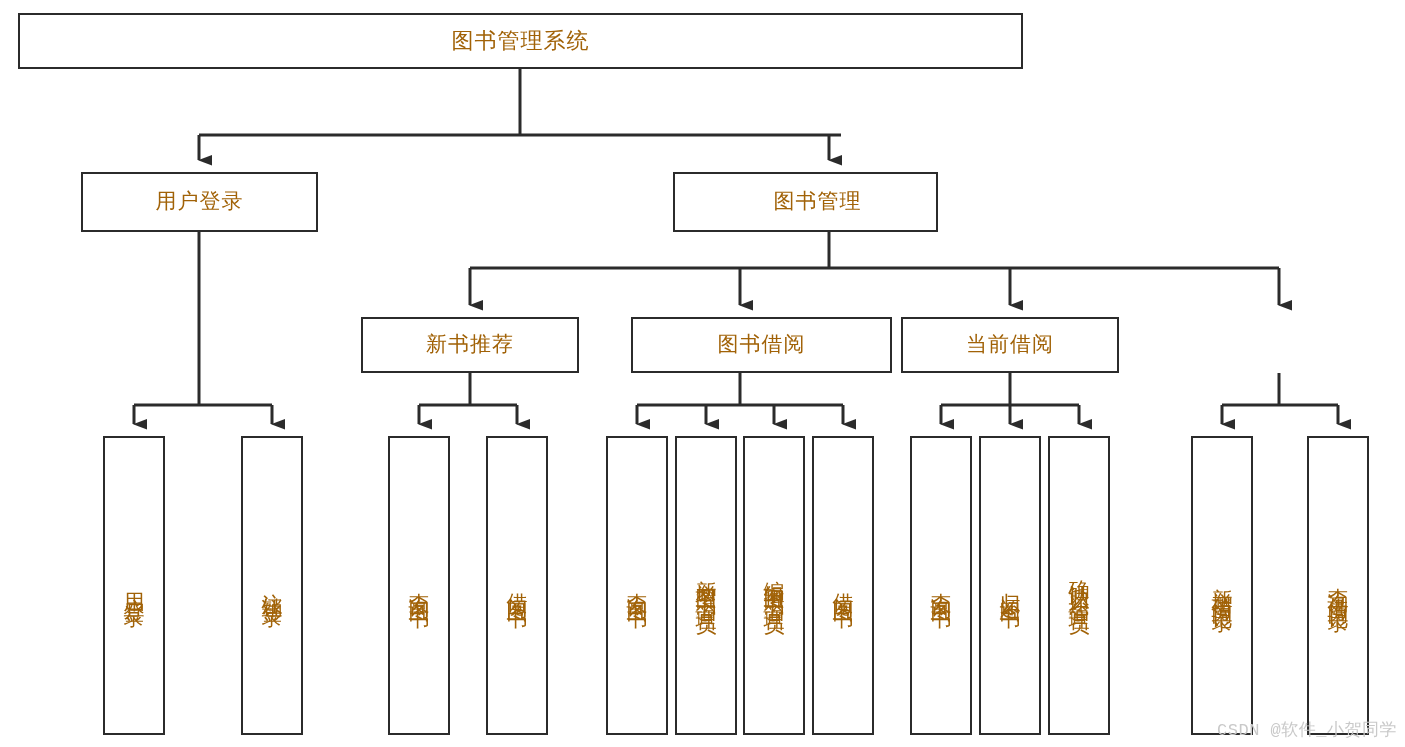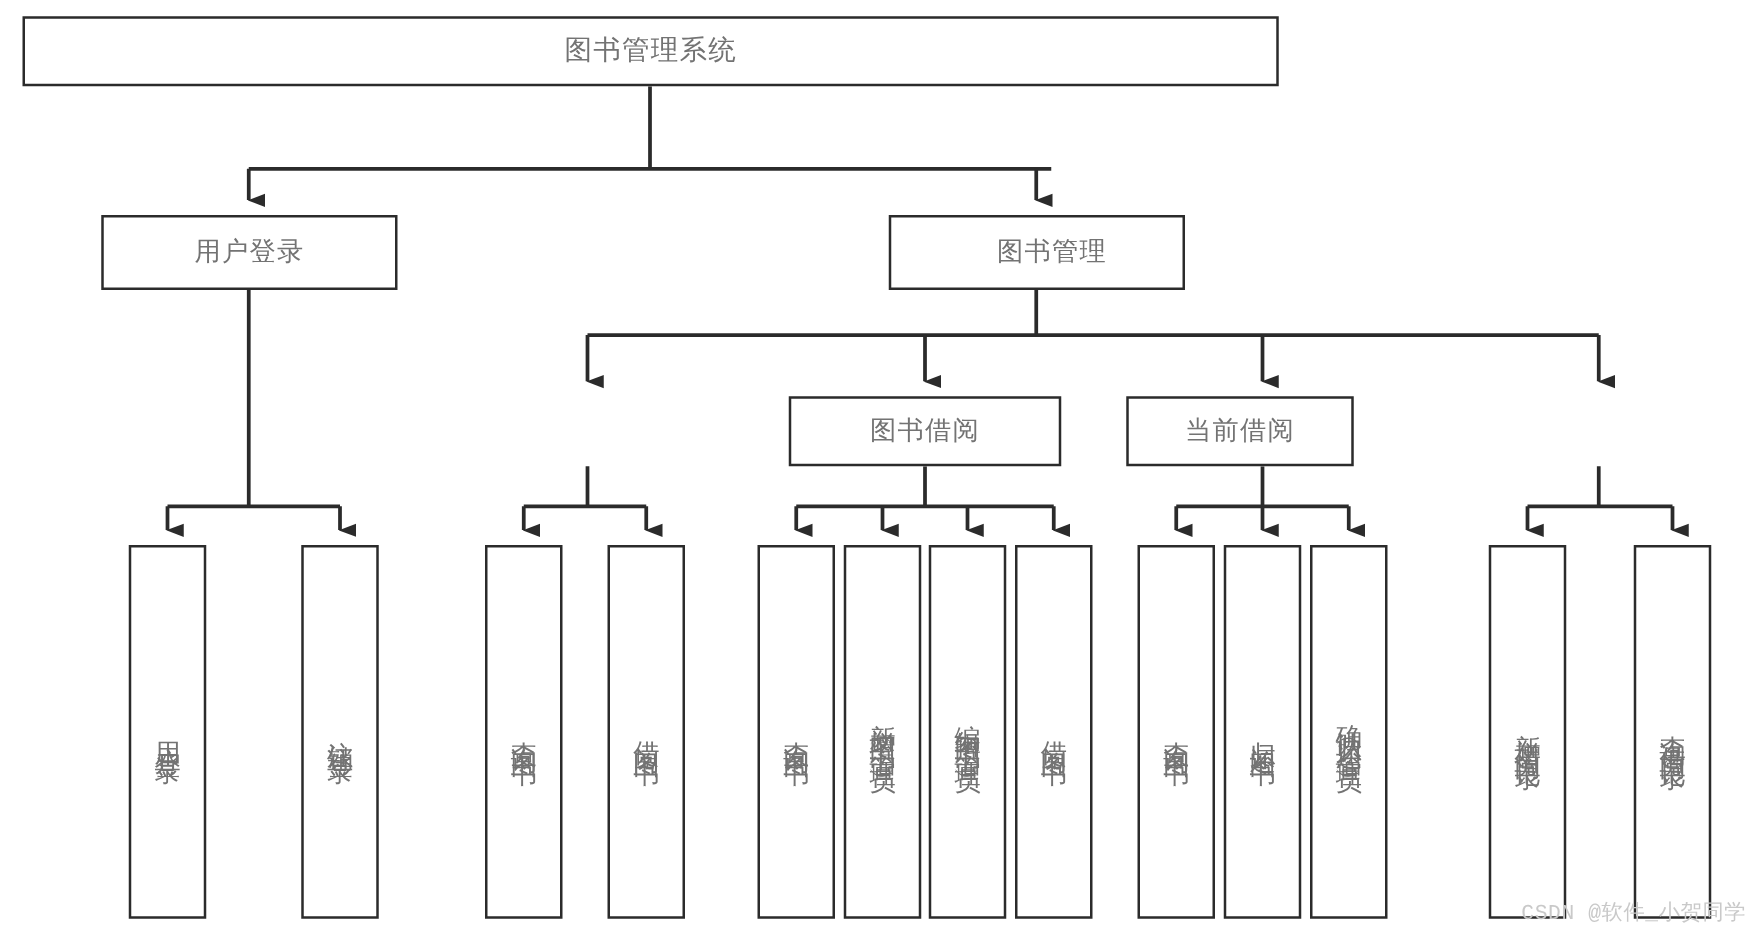--- a/index.html
+++ b/index.html
@@ -25,21 +25,21 @@
     pointer-events: none;
   }
   .node {
     position: absolute;
     box-sizing: border-box;
     background: #ffffff;
     border: 2px solid #2b2b2b;
     display: flex;
     align-items: center;
     justify-content: center;
-    color: #737373;
+    color: #a16207;
     z-index: 3;
   }
   .node-h {
     font-size: 21px;
     letter-spacing: 1px;
     line-height: 1.1;
     white-space: nowrap;
   }
   .node-root {
     font-size: 22px;
@@ -118,26 +118,27 @@
       <path d="M 1222 405 L 1338 405"></path>
       <path d="M 1222 405 L 1222 424" marker-end="url(#arrow)"></path>
       <path d="M 1338 405 L 1338 424" marker-end="url(#arrow)"></path>
     </g>
   </svg>
 
   <div class="node node-h node-root" style="left:18px; top:13px; width:1005px; height:56px;">图书管理系统</div>
 
   <div class="node node-h" style="left:81px; top:172px; width:237px; height:60px;">用户登录</div>
 
-  <div class="node node-h" style="left:711px; top:172px; width:237px; height:60px;padding-left:24px;">图书管理</div>
+  <div class="node node-h" style="left:673px; top:172px; width:265px; height:60px;padding-left:24px;">图书管理</div>
 
+  <div class="node node-h" style="left:361px; top:317px; width:218px; height:56px;">新书推荐</div>
 
-  <div class="node node-h" style="left:631px; top:317px; width:218px; height:56px;text-align:right;">图书借阅</div>
+  <div class="node node-h" style="left:631px; top:317px; width:261px; height:56px;text-align:right;">图书借阅</div>
 
-  <div class="node node-h" style="left:901px; top:317px; width:182px; height:56px;">当前借阅</div>
+  <div class="node node-h" style="left:901px; top:317px; width:218px; height:56px;">当前借阅</div>
 
 
   <div class="node node-v" style="left:103px; top:436px; width:62px; height:299px;">用户登录</div>
 
   <div class="node node-v" style="left:241px; top:436px; width:62px; height:299px;">注销登录</div>
 
   <div class="node node-v" style="left:388px; top:436px; width:62px; height:299px;">查询图书</div>
 
   <div class="node node-v" style="left:486px; top:436px; width:62px; height:299px;">借阅图书</div>
 

